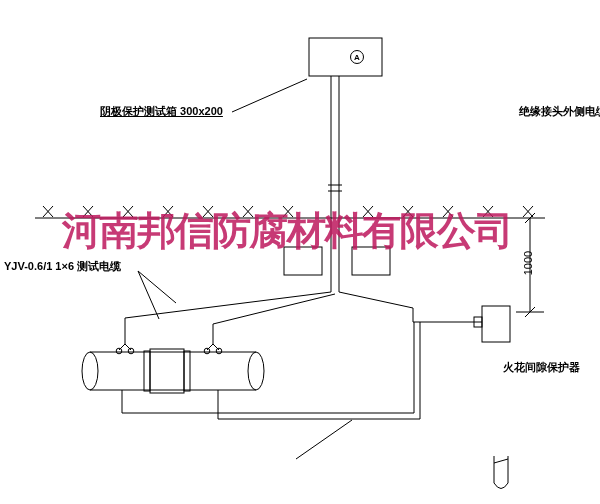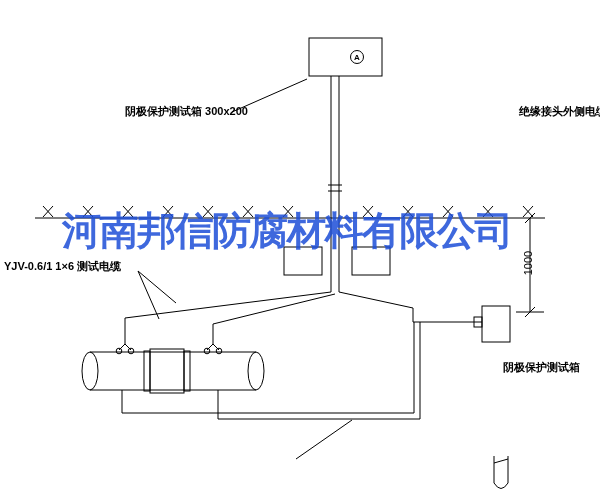--- a/index.html
+++ b/index.html
@@ -16,21 +16,21 @@
     color:#000;white-space:nowrap;z-index:3;
   }
   .dim-label{
     position:absolute;left:506px;top:256px;width:46px;height:14px;
     font:11px "Liberation Sans",sans-serif;color:#000;text-align:center;
     transform:rotate(-90deg);transform-origin:50% 50%;z-index:3;
   }
   .watermark{
     position:absolute;left:62px;top:204px;z-index:5;
     font-family:"Liberation Serif",serif;font-weight:bold;font-size:39px;
-    letter-spacing:-1.5px;color:#1d4ed8;opacity:0.85;white-space:nowrap;
+    letter-spacing:-1.5px;color:#be185d;opacity:0.85;white-space:nowrap;
     pointer-events:none;
   }
   .meter-letter{font:bold 8px "Liberation Sans",sans-serif;}
 </style>
 </head>
 <body>
 
 <div id="canvas">
 
   <svg width="600" height="504">
@@ -151,26 +151,26 @@
     </g>
 
     <g>
       <path d="M494,456 L494,483 Q501,494 508,483 L508,456"></path>
       <line x1="494" y1="463" x2="508" y2="459"></line>
     </g>
 
     <text x="357" y="60" text-anchor="middle" class="meter-letter" fill="#000" stroke="none">A</text>
   </svg>
 
-  <div class="label" style="left:125px;top:104px;">阴极保护测试箱 300x200</div>
+  <div class="label" style="left:100px;top:104px;text-decoration:underline;">阴极保护测试箱 300x200</div>
 
   <div class="label" style="left:519px;top:104px;">绝缘接头外侧电缆</div>
 
   <div class="label" style="left:4px;top:259px;">YJV-0.6/1  1×6   测试电缆</div>
 
-  <div class="label" style="left:503px;top:360px;">阴极保护测试箱</div>
+  <div class="label" style="left:503px;top:360px;">火花间隙保护器</div>
 
 
   <div class="dim-label">1000</div>
 
   <div class="watermark">河南邦信防腐材料有限公司</div>
 
 </div>
 
 </body></html>

